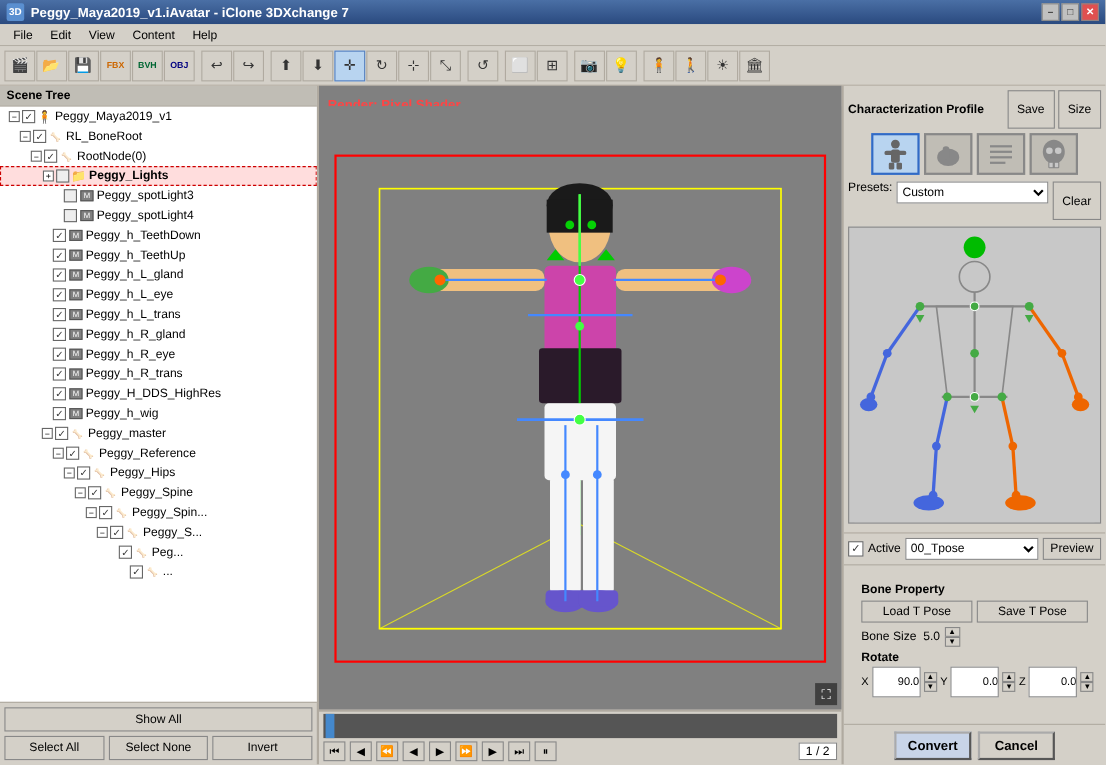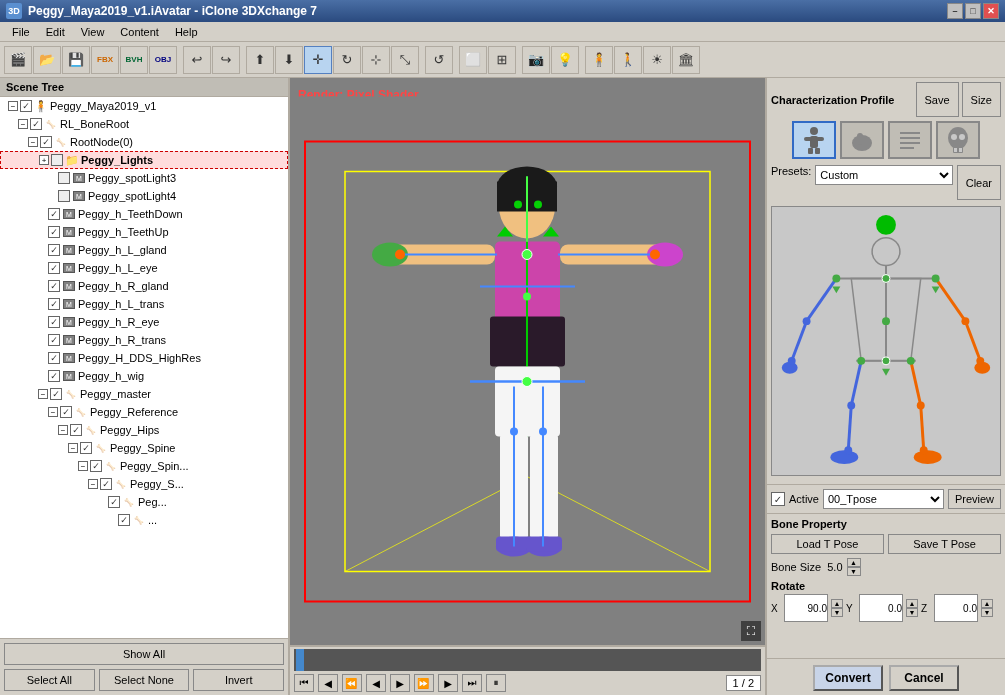--- a/index.html
+++ b/index.html
@@ -84,21 +84,21 @@
     #skeleton-display { height: 270px; background: #c8c8c8; border: 1px solid #888; position: relative; display: flex; align-items: center; justify-content: center; margin-bottom: 4px; overflow: hidden; }
     
     
     #active-row { display: flex; align-items: center; gap: 4px; margin-bottom: 4px; }
     #active-checkbox { width: 14px; height: 14px; border: 1px solid #666; background: white; display: flex; align-items: center; justify-content: center; cursor: pointer; }
     #active-checkbox::after { content: '✓'; font-size: 10px; color: #333; }
     #active-select { flex: 1; height: 20px; font-size: 11px; border: 1px solid #888; background: white; }
     #preview-btn { height: 20px; padding: 0 6px; background: #d4d0c8; border: 1px solid #888; cursor: pointer; font-size: 11px; }
     
     
-    #bone-property { border-top: 1px solid #b0aaa0; padding: 4px; }
+    #bone-property { border-top: 1px solid #b0aaa0; padding: 16px; }
     #bone-title { font-weight: bold; font-size: 11px; margin-bottom: 4px; }
     #bone-size-row { display: flex; align-items: center; gap: 4px; margin-bottom: 4px; }
     .prop-label { font-size: 11px; min-width: 60px; }
     .spin-btns { display: flex; flex-direction: column; }
     .spin-btn { width: 14px; height: 9px; background: #d4d0c8; border: 1px solid #888; cursor: pointer; display: flex; align-items: center; justify-content: center; font-size: 7px; }
     .tpose-btn { flex: 1; height: 20px; background: #d4d0c8; border: 1px solid #888; cursor: pointer; font-size: 11px; display: flex; align-items: center; justify-content: center; }
     #rotate-section { margin-bottom: 6px; }
     #rotate-label { font-size: 11px; margin-bottom: 2px; font-weight: bold; }
     #rotate-row { display: flex; align-items: center; gap: 3px; }
     .axis-label { font-size: 10px; width: 10px; }
@@ -275,31 +275,31 @@
         <span>Peggy_h_L_eye</span>
       </div>
 
       <div class="tree-item">
         <span class="tree-indent" style="width:34px"></span>
         <span style="width:10px;display:inline-block;"></span>
         <span class="tree-checkbox checked"></span>
         <span class="tree-icon">
             <span class="mesh-icon">M</span>
           </span>
+        <span>Peggy_h_L_trans</span>
+      </div>
+
+      <div class="tree-item">
+        <span class="tree-indent" style="width:34px"></span>
+        <span style="width:10px;display:inline-block;"></span>
+        <span class="tree-checkbox checked"></span>
+        <span class="tree-icon">
+            <span class="mesh-icon">M</span>
+          </span>
         <span>Peggy_h_R_gland</span>
-      </div>
-
-      <div class="tree-item">
-        <span class="tree-indent" style="width:34px"></span>
-        <span style="width:10px;display:inline-block;"></span>
-        <span class="tree-checkbox checked"></span>
-        <span class="tree-icon">
-            <span class="mesh-icon">M</span>
-          </span>
-        <span>Peggy_h_L_trans</span>
       </div>
 
       <div class="tree-item">
         <span class="tree-indent" style="width:34px"></span>
         <span style="width:10px;display:inline-block;"></span>
         <span class="tree-checkbox checked"></span>
         <span class="tree-icon">
             <span class="mesh-icon">M</span>
           </span>
         <span>Peggy_h_R_eye</span>

